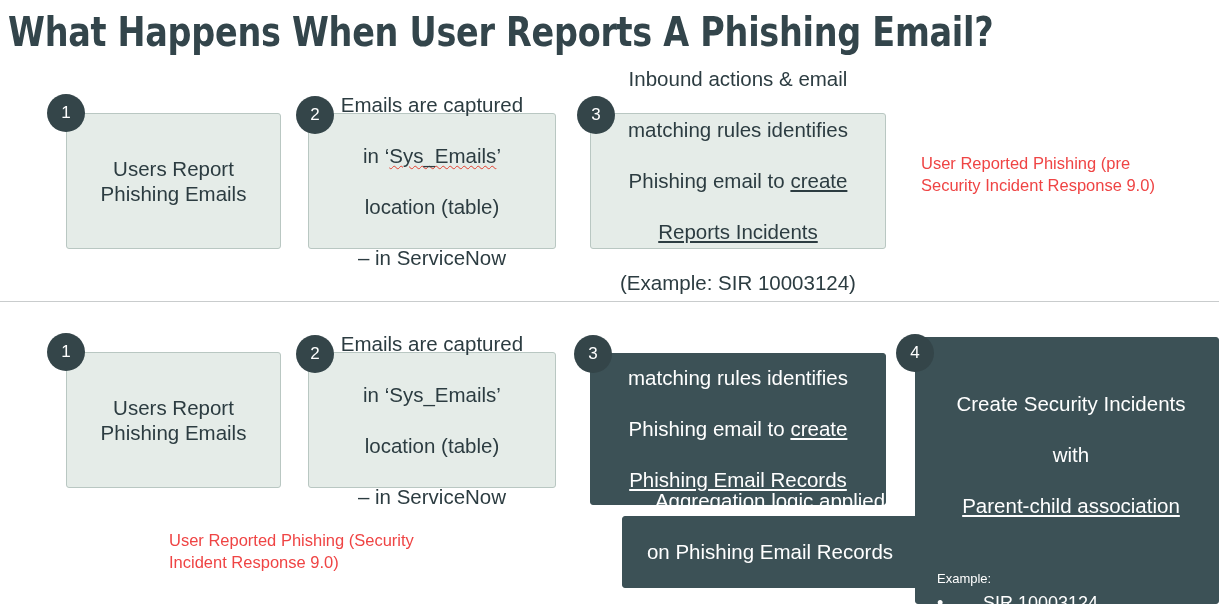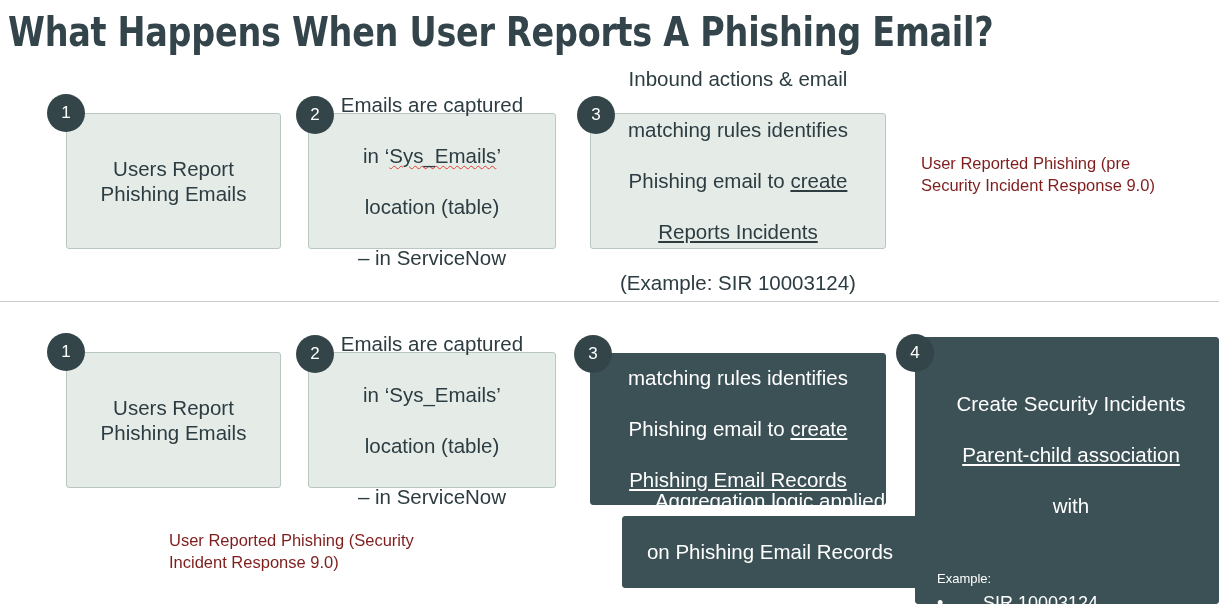--- a/index.html
+++ b/index.html
@@ -101,21 +101,21 @@
     line-height: 38px;
     text-align: center;
     z-index: 5;
   }
 
   
   .caption {
     position: absolute;
     font-size: 16.5px;
     line-height: 22px;
-    color: #7f1d1d;
+    color: #ef4444;
     white-space: pre-line;
   }
 
   
   .box4-inner {
     position: absolute;
     left: 915px;
     top: 337px;
     width: 304px;
     height: 275px;
@@ -217,22 +217,22 @@
       <div>on Phishing Email Records</div>
       <div><span>to </span><span class="u">find duplicates</span></div>
     </div>
   </div>
 
   <div class="step-box dark" style="left:915px; top:337px; width:304px; height:267px; display:block;"></div>
 
   <div class="box4-inner">
     <div class="box4-head">
       <div>Create Security Incidents</div>
+      <div>with</div>
       <div><span class="u">Parent-child association</span></div>
-      <div>with</div>
     </div>
 
     <div class="box4-example">Example:</div>
 
     <div class="b-row b-l1">
       <span class="b-dot">•</span>
       <span>SIR 10003124</span>
     </div>
 
   </div>

